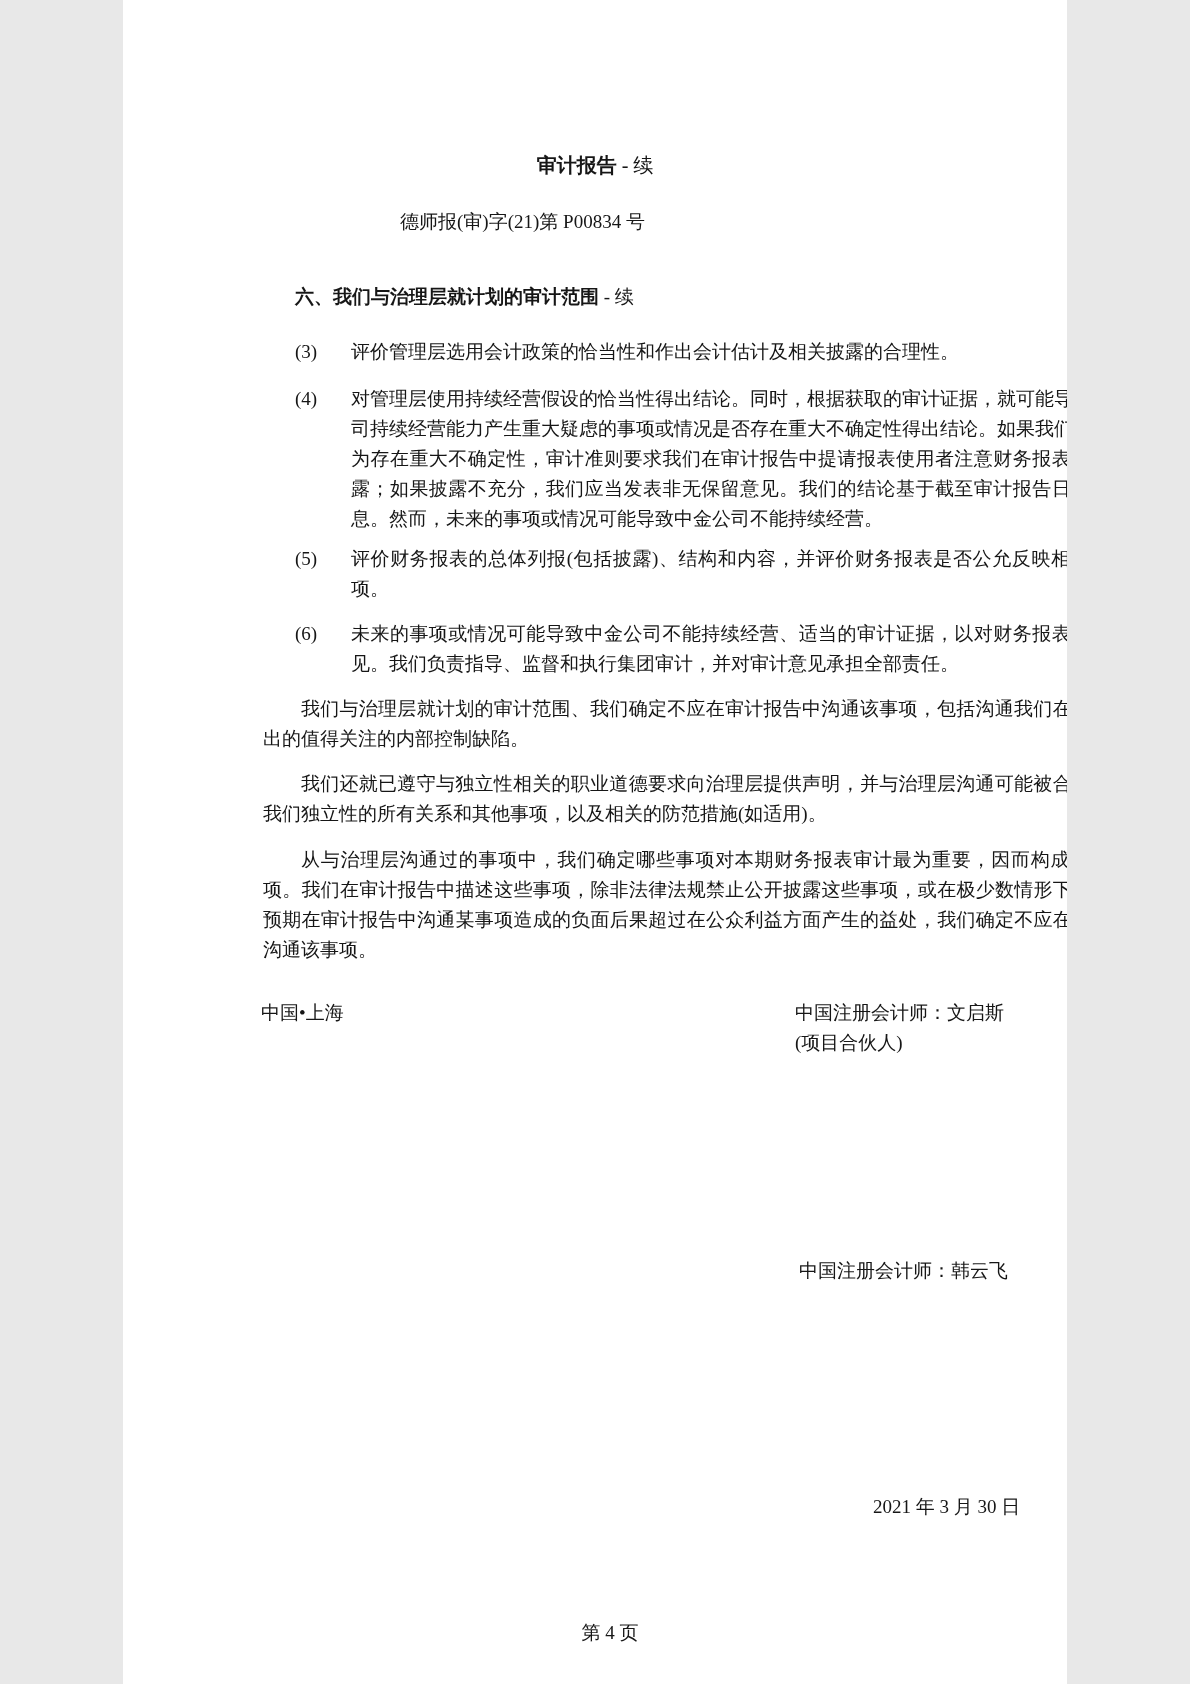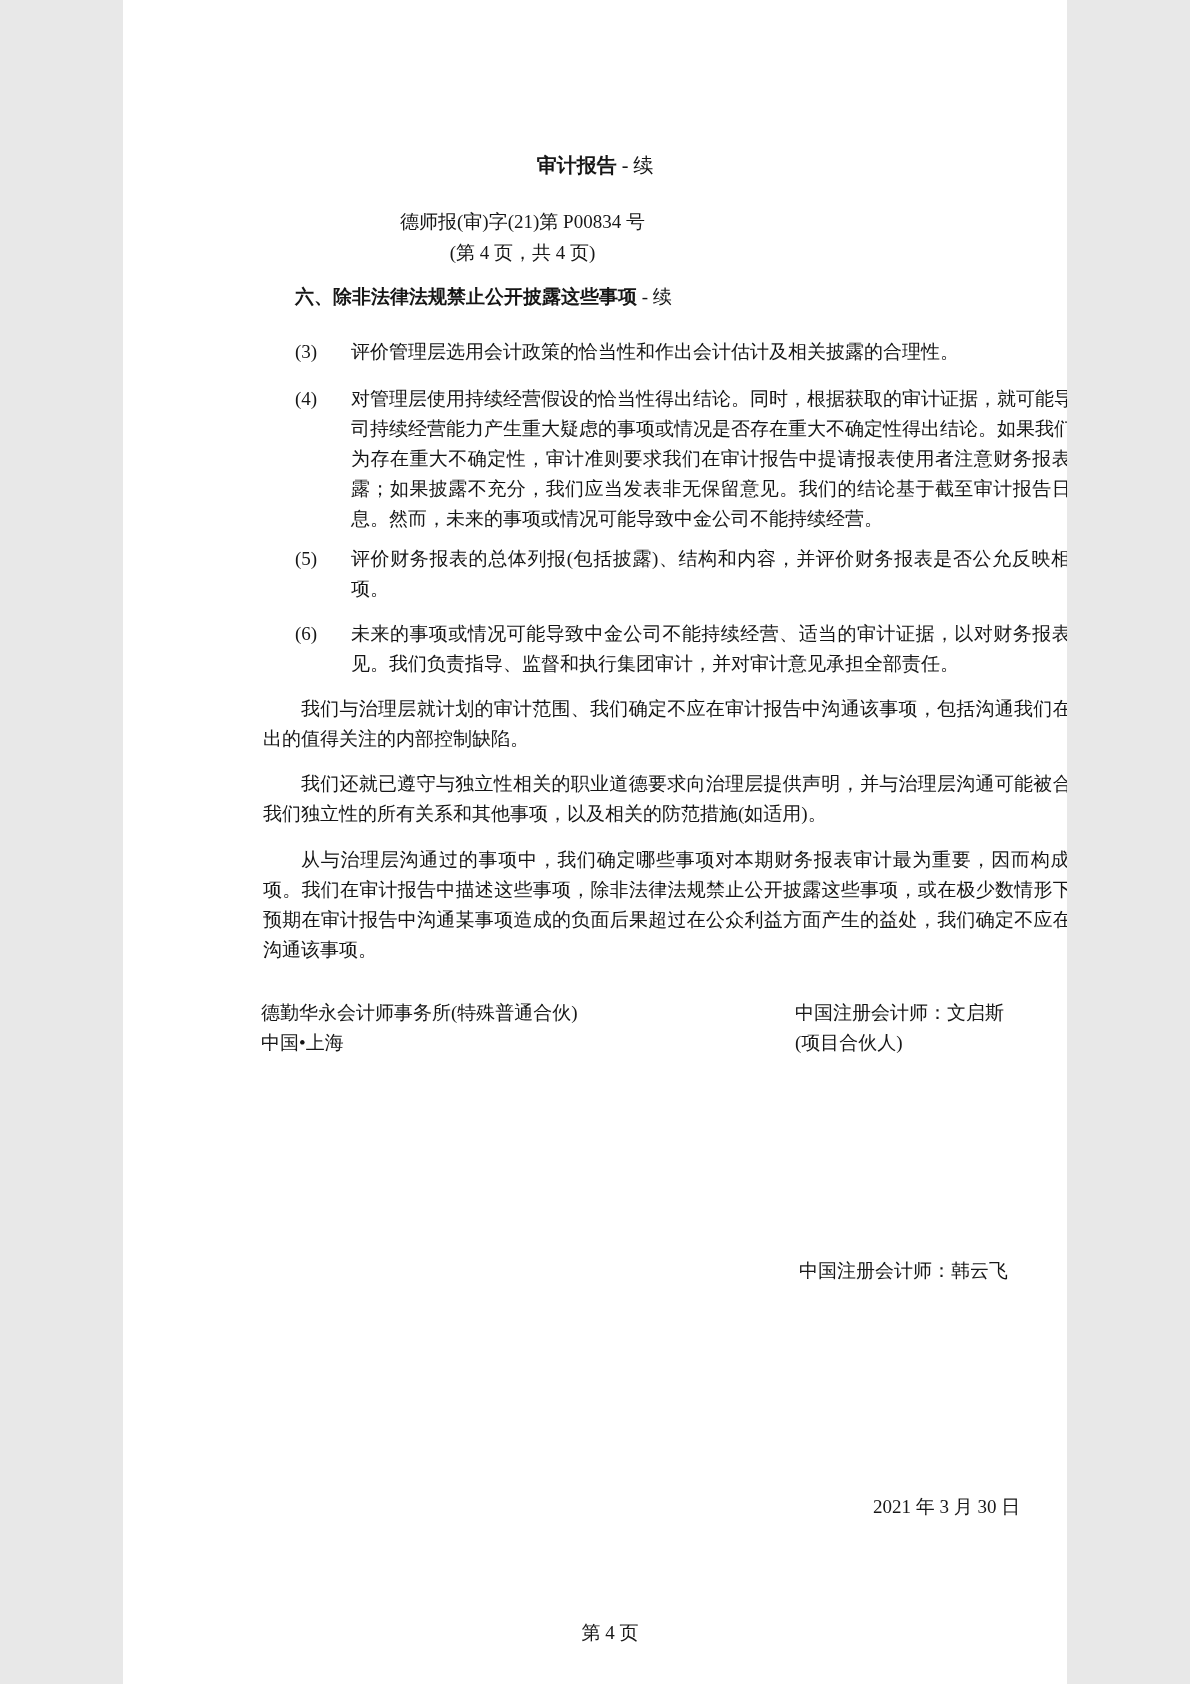--- a/index.html
+++ b/index.html
@@ -77,25 +77,24 @@
 <body>
 
 <div class="page">
 
   <div class="abs doc-title">
     <span class="t-bold">审计报告</span><span> - 续</span>
   </div>
 
   <div class="abs ref-block">
     <div>德师报(审)字(21)第 P00834 号</div>
-    <div>(第 4 页，共 4 页)</div>
   </div>
 
   <div class="abs sec-heading">
-    <span class="t-bold">六、除非法律法规禁止公开披露这些事项</span><span> - 续</span>
+    <span class="t-bold">六、我们与治理层就计划的审计范围</span><span> - 续</span>
   </div>
 
   <div class="abs list-item" style="top:337px;">
     <div class="li-num">(3)</div>
     <div class="li-text">评价管理层选用会计政策的恰当性和作出会计估计及相关披露的合理性。</div>
   </div>
 
   <div class="abs list-item" style="top:384px;">
     <div class="li-num">(4)</div>
     <div class="li-text">对管理层使用持续经营假设的恰当性得出结论。同时，根据获取的审计证据，就可能导致对中金公司持续经营能力产生重大疑虑的事项或情况是否存在重大不确定性得出结论。如果我们得出结论认为存在重大不确定性，审计准则要求我们在审计报告中提请报表使用者注意财务报表中的相关披露；如果披露不充分，我们应当发表非无保留意见。我们的结论基于截至审计报告日可获得的信息。然而，未来的事项或情况可能导致中金公司不能持续经营。</div>
@@ -111,21 +110,20 @@
     <div class="li-text">未来的事项或情况可能导致中金公司不能持续经营、适当的审计证据，以对财务报表发表审计意见。我们负责指导、监督和执行集团审计，并对审计意见承担全部责任。</div>
   </div>
 
   <div class="abs para" style="top:694px;">我们与治理层就计划的审计范围、我们确定不应在审计报告中沟通该事项，包括沟通我们在审计中识别出的值得关注的内部控制缺陷。</div>
 
   <div class="abs para" style="top:845px;">从与治理层沟通过的事项中，我们确定哪些事项对本期财务报表审计最为重要，因而构成关键审计事项。我们在审计报告中描述这些事项，除非法律法规禁止公开披露这些事项，或在极少数情形下，如果合理预期在审计报告中沟通某事项造成的负面后果超过在公众利益方面产生的益处，我们确定不应在审计报告中沟通该事项。</div>
 
   <div class="abs para" style="top:769px;">我们还就已遵守与独立性相关的职业道德要求向治理层提供声明，并与治理层沟通可能被合理认为影响我们独立性的所有关系和其他事项，以及相关的防范措施(如适用)。</div>
 
   <div class="abs sig-left">
-    <div>德勤华永会计师事务所(特殊普通合伙)</div>
     <div class="sig-line2">中国•上海</div>
   </div>
 
   <div class="abs sig-right">
     <div>中国注册会计师：文启斯</div>
     <div class="sig-line2">(项目合伙人)</div>
   </div>
 
   <div class="abs cpa2">中国注册会计师：韩云飞</div>
 

